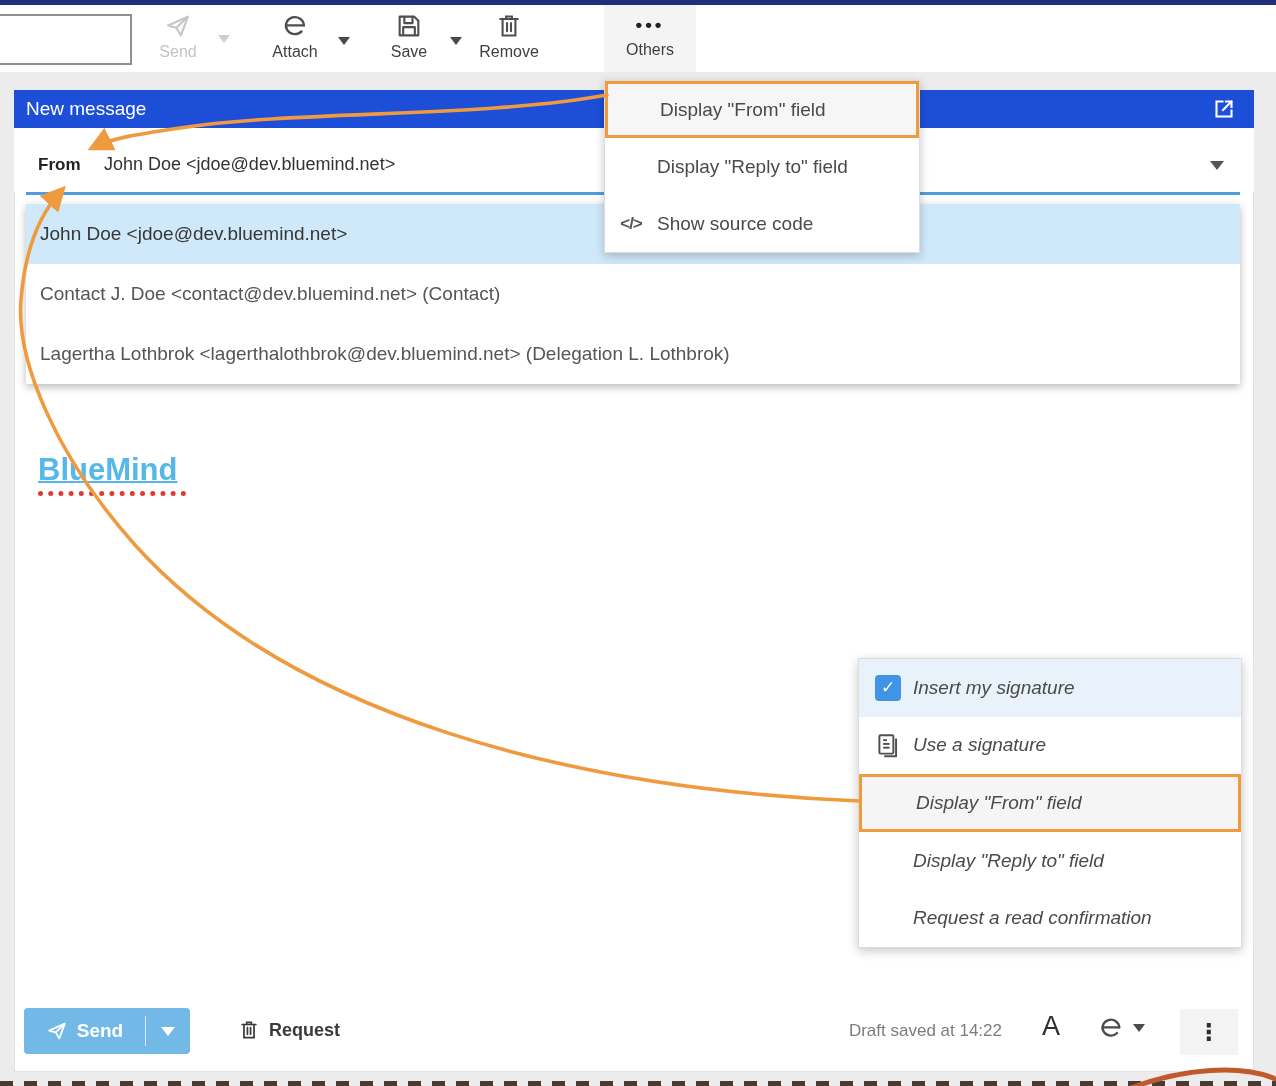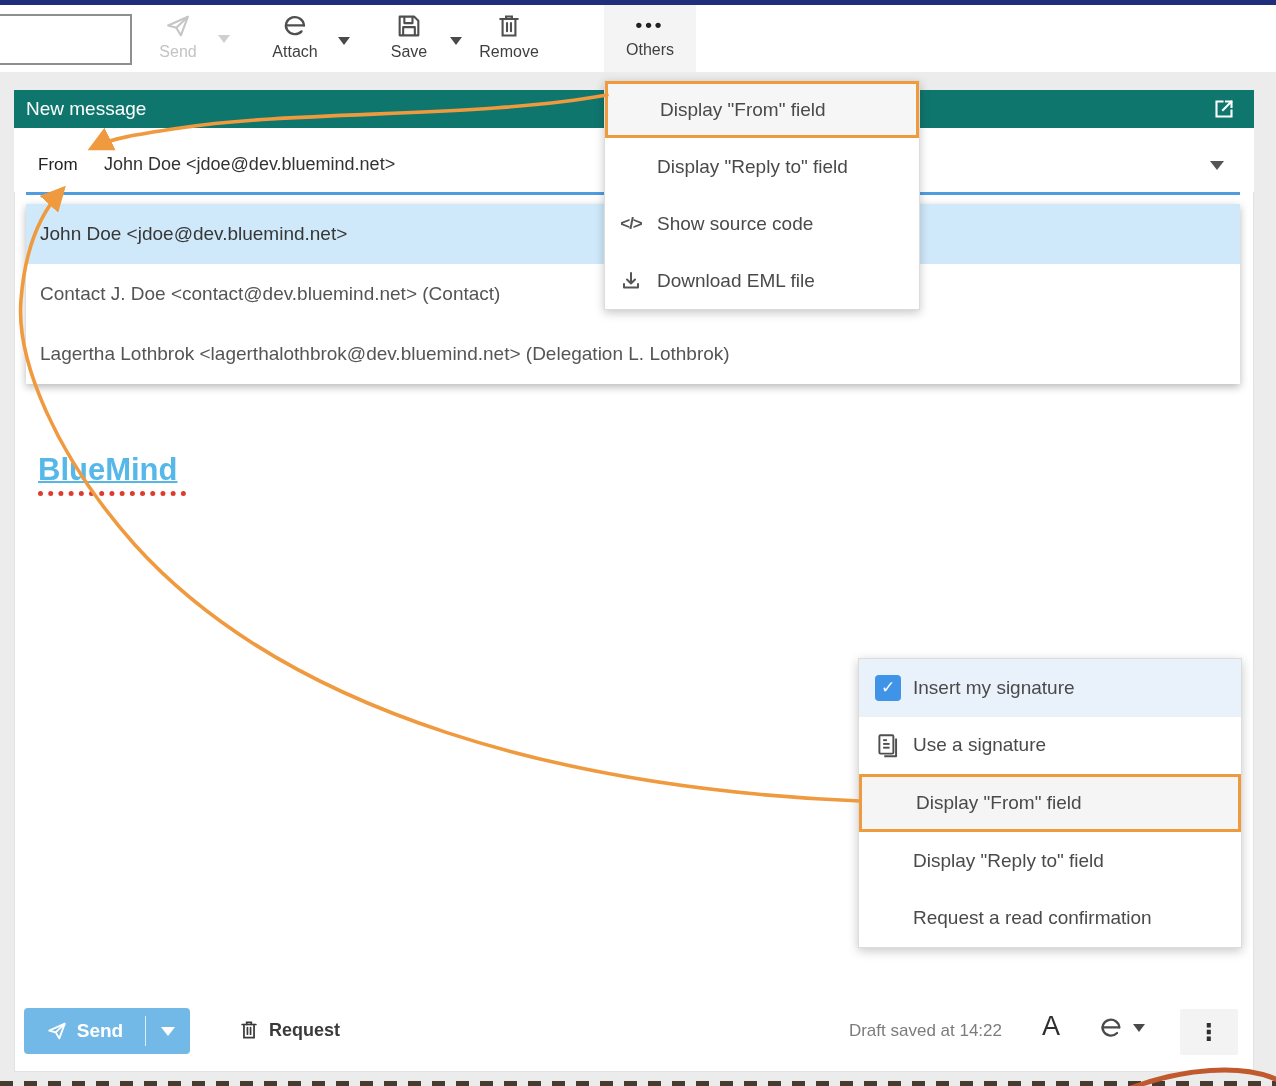--- a/index.html
+++ b/index.html
@@ -14,25 +14,25 @@
   .tb-btn{position:absolute;top:0;height:67px;width:92px;display:flex;flex-direction:column;align-items:center;justify-content:flex-start;padding-top:7px;box-sizing:border-box;cursor:pointer;}
   .tb-btn .lbl{font-size:16px;color:#3f3f3f;margin-top:3px;}
   .tb-btn.disabled .lbl{color:#c3c3c3;}
   .tb-others{background:#f4f4f4;}
   .dots{font-size:19px;letter-spacing:3px;color:#222;line-height:26px;height:26px;font-weight:bold;}
   .caret{width:0;height:0;border-left:6px solid transparent;border-right:6px solid transparent;border-top:8px solid #4a4a4a;position:absolute;}
   .caret.light{border-top-color:#cfcfcf;}
 
   
   .panel{left:14px;top:90px;width:1240px;height:982px;background:#fff;border:1px solid #e2e2e2;box-sizing:border-box;z-index:1;}
-  .titlebar{left:14px;top:90px;width:1240px;height:38px;background:#0f766e;color:#fff;z-index:2;display:flex;align-items:center;}
+  .titlebar{left:14px;top:90px;width:1240px;height:38px;background:#1d4ed8;color:#fff;z-index:2;display:flex;align-items:center;}
   .titlebar .t{font-size:19px;margin-left:12px;}
   .expand{position:absolute;right:18px;top:7px;width:24px;height:24px;cursor:pointer;}
   .fromrow{left:14px;top:128px;width:1240px;height:64px;background:#fff;z-index:2;}
-  .fromlbl{position:absolute;left:24px;top:27px;font-size:17px;font-weight:normal;color:#222;}
+  .fromlbl{position:absolute;left:24px;top:27px;font-size:17px;font-weight:bold;color:#222;}
   .fromval{position:absolute;left:90px;top:26px;font-size:18px;color:#333;}
   .fromcaret{position:absolute;left:1196px;top:33px;border-left:7px solid transparent;border-right:7px solid transparent;border-top:9px solid #555;width:0;height:0;cursor:pointer;}
   .underline{left:26px;top:192px;width:1214px;height:3px;background:#4f9ddf;z-index:2;}
 
   
   .from-dd{left:26px;top:204px;width:1214px;background:#fff;box-shadow:0 3px 8px rgba(0,0,0,.28);z-index:5;}
   .dd-row{height:60px;display:flex;align-items:center;padding-left:14px;font-size:19px;color:#555;cursor:pointer;}
   .dd-row.sel{background:#cfe9fa;color:#373737;}
 
   
@@ -42,21 +42,21 @@
   
   .others-menu{left:604px;top:80px;width:316px;background:#fff;border:1px solid #dcdcdc;box-shadow:0 3px 9px rgba(0,0,0,.22);z-index:10;box-sizing:border-box;}
   .menu-row{height:57px;display:flex;align-items:center;font-size:19px;color:#4a4a4a;cursor:pointer;box-sizing:border-box;}
   .menu-row .mr-icon{width:52px;display:flex;justify-content:center;align-items:center;flex:none;}
   .menu-row .mr-text{flex:1;}
   .menu-row.no-icon .mr-text{margin-left:52px;}
   .orange-box{border:3px solid #ef9a3d;background:#f6f6f6;}
   .code-glyph{font-size:17px;color:#555;letter-spacing:-1px;font-weight:bold;}
 
   
-  .opt-menu{left:858px;top:658px;width:384px;background:#fff;border:1px solid #dcdcdc;box-shadow:0 3px 10px rgba(0,0,0,.22);z-index:10;box-sizing:border-box;}
+  .opt-menu{left:858px;top:658px;width:384px;background:#fff;border:1px solid #dcdcdc;box-shadow:0 3px 10px rgba(0,0,0,.22);z-index:10;box-sizing:border-box;font-style:italic;}
   .opt-row{height:57.6px;display:flex;align-items:center;font-size:19px;color:#4a4a4a;cursor:pointer;box-sizing:border-box;}
   .opt-row .slot{width:26px;margin-left:16px;margin-right:12px;display:flex;justify-content:center;align-items:center;flex:none;}
   .opt-row.checked{background:#e9f1fb;}
   .opt-row.orange-box{background:#f5f5f5;}
   .checkbox{width:26px;height:26px;border-radius:4px;background:#3f94e8;display:flex;align-items:center;justify-content:center;}
   .checkbox::after{content:"✓";color:#fff;font-size:17px;font-weight:bold;}
 
   
   .send-btn{left:24px;top:1008px;width:166px;height:46px;background:#73b9e7;border-radius:4px;display:flex;align-items:center;z-index:2;cursor:pointer;}
   .send-main{flex:1;display:flex;align-items:center;justify-content:center;gap:9px;color:#fff;font-size:19px;font-weight:bold;}
@@ -180,30 +180,20 @@
     <div class="menu-row no-icon orange-box">
       <span class="mr-text">Display "From" field</span>
     </div>
     <div class="menu-row no-icon">
       <span class="mr-text">Display "Reply to" field</span>
     </div>
     <div class="menu-row">
       <span class="mr-icon code-glyph">&lt;/&gt;</span>
       <span class="mr-text">Show source code</span>
     </div>
-    <div class="menu-row">
-      <span class="mr-icon">
-        <svg class="icon" width="24" height="24" viewBox="0 0 24 24" fill="none" stroke="#555" stroke-width="2" stroke-linecap="round" stroke-linejoin="round">
-            <path d="M12 4 V14"></path>
-            <path d="M8 10.5 L12 14.5 L16 10.5"></path>
-            <path d="M5 15 V18.5 H19 V15"></path>
-          </svg>
-      </span>
-      <span class="mr-text">Download EML file</span>
-    </div>
   </div>
 
   <div class="abs opt-menu">
     <div class="opt-row checked">
       <span class="slot">
           <span class="checkbox"></span>
         </span>
       <span>Insert my signature</span>
     </div>
     <div class="opt-row">

